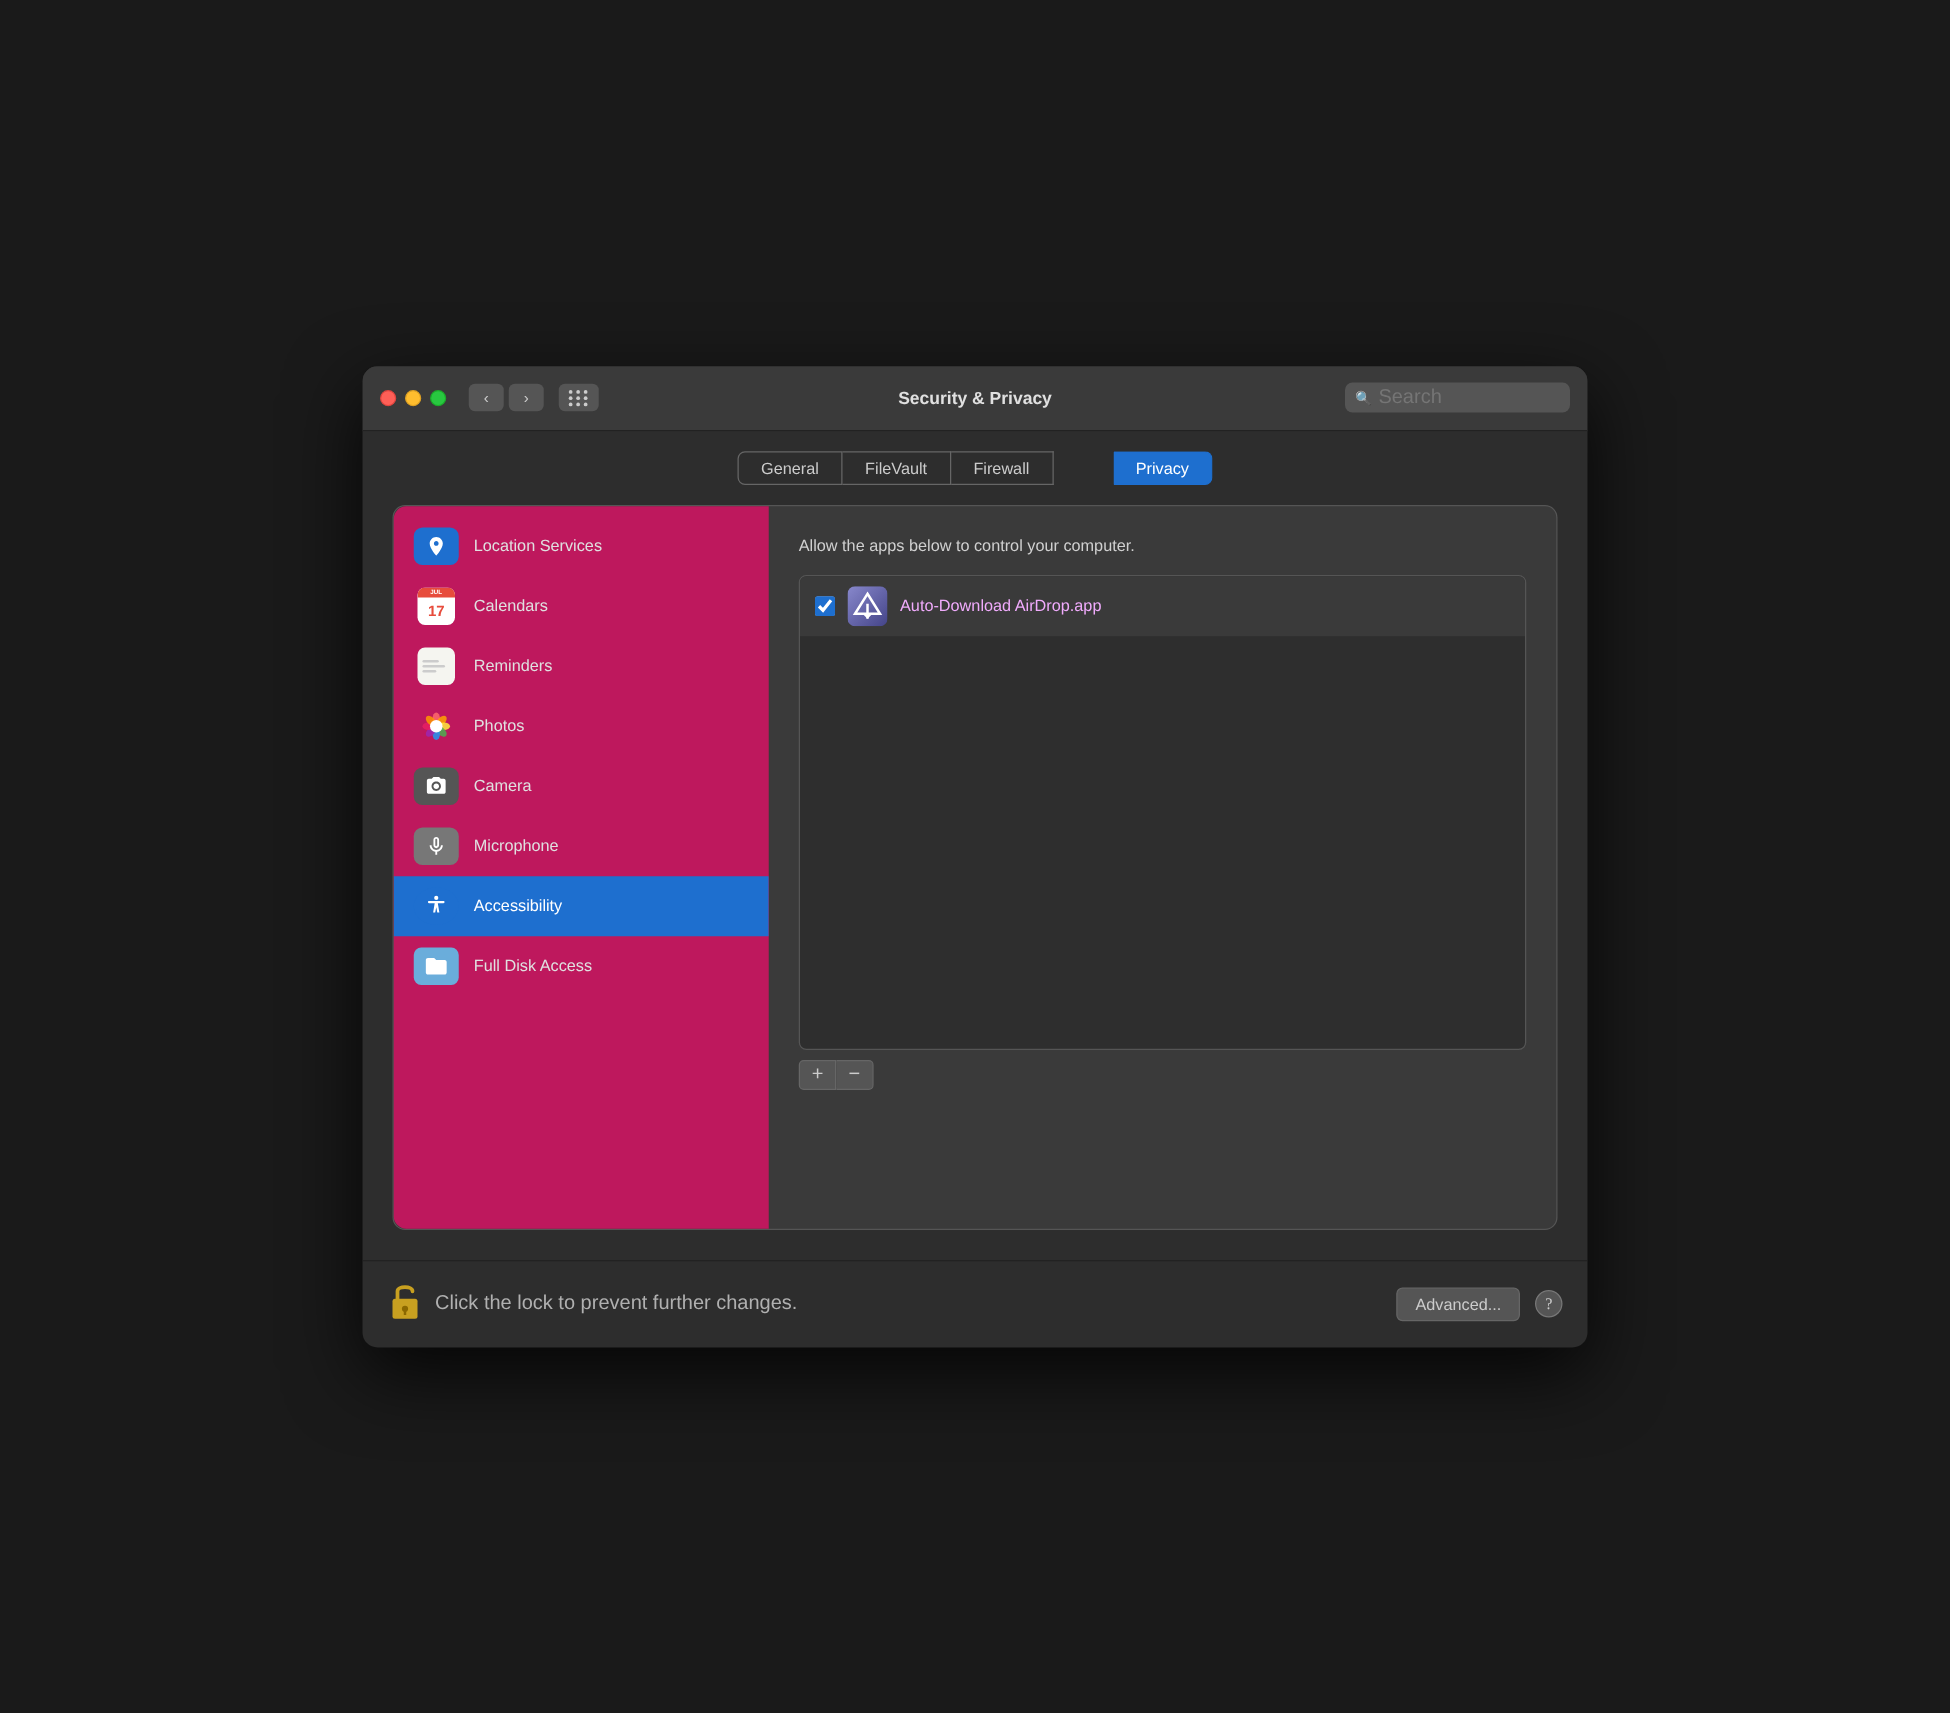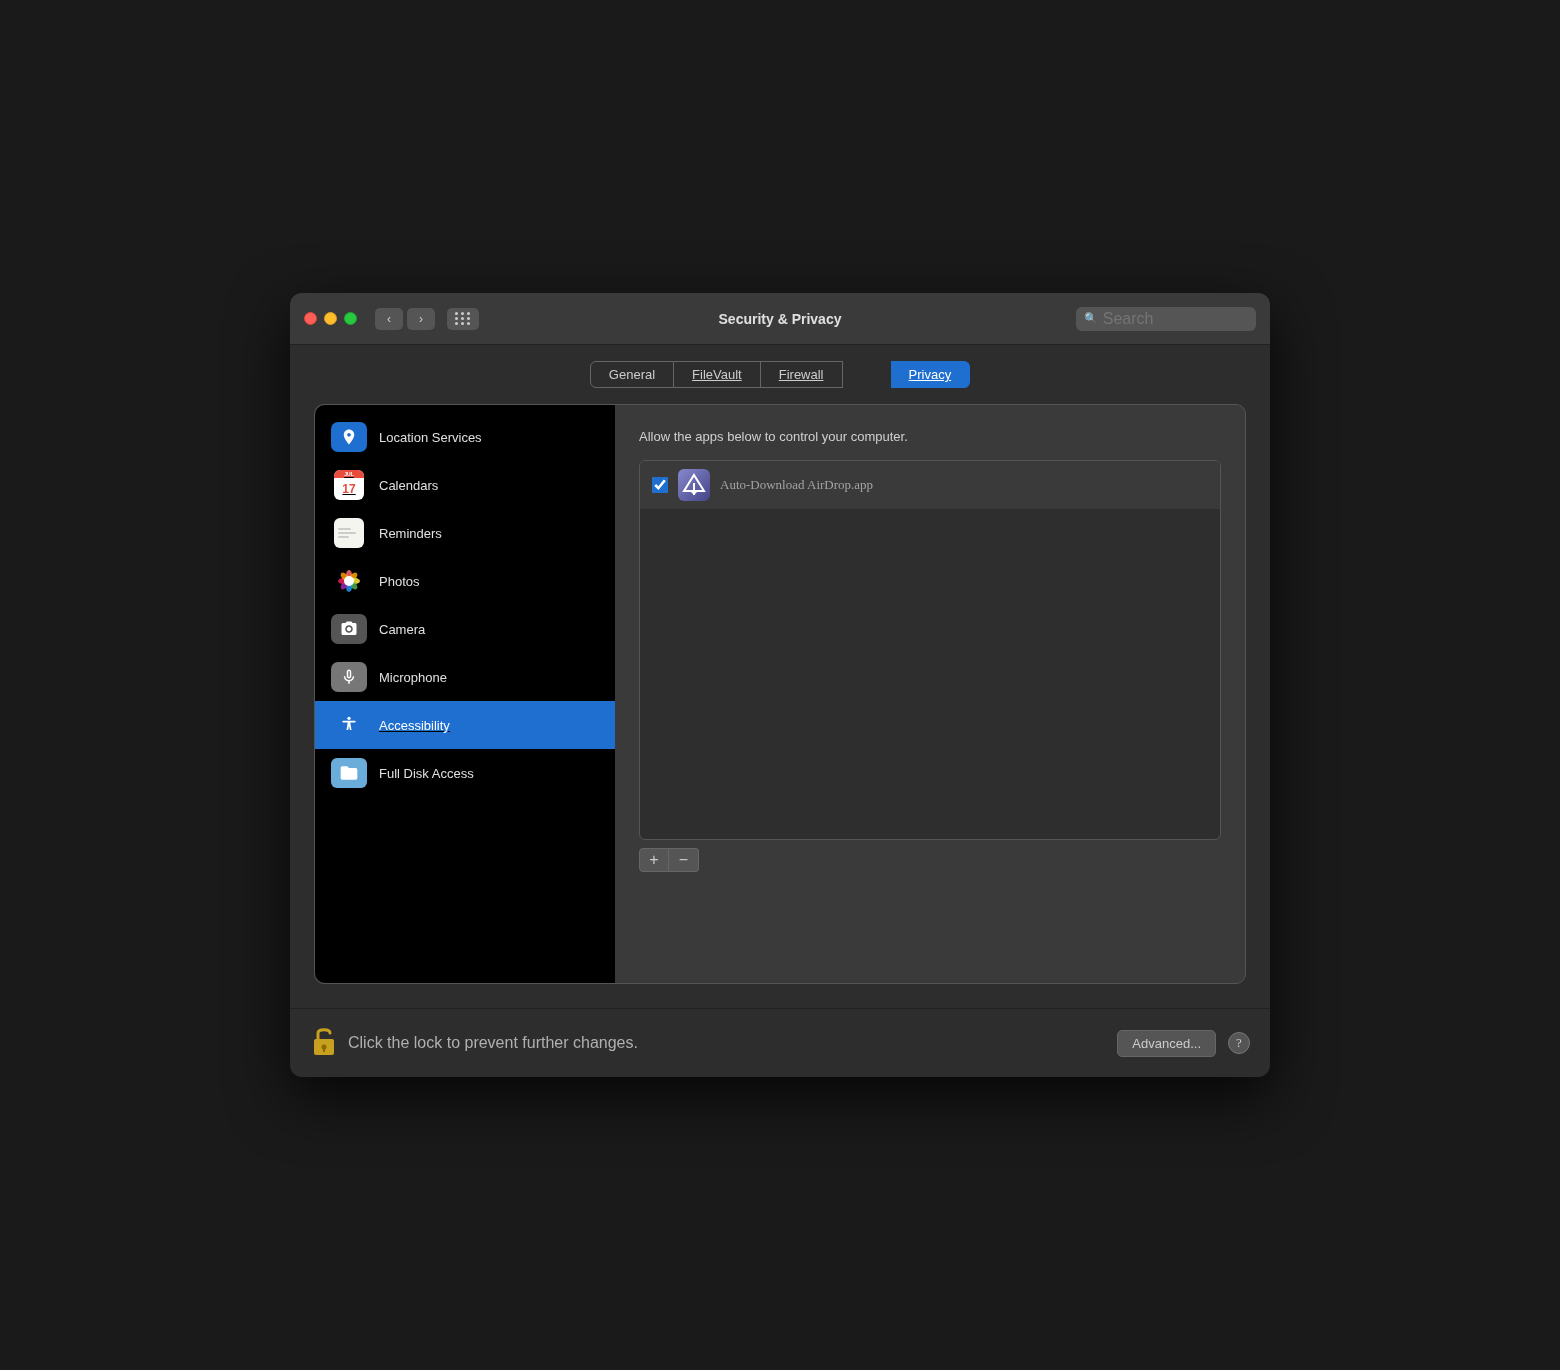--- a/index.html
+++ b/index.html
@@ -128,42 +128,41 @@
       padding: 5px 18px;
       font-size: 13px;
       color: #ccc;
       background: transparent;
       border: 1px solid #666;
       cursor: pointer;
       font-family: inherit;
     }
     .tab:first-child { border-radius: 6px 0 0 6px; }
     .tab:last-child { border-radius: 0 6px 6px 0; }
-    .tab:not(:first-child) { border-left: none; text-decoration: underline; }
+    .tab:not(:first-child) { border-left: none; }
     .tab.active {
       background: #1e6fcf;
       border-color: #1e6fcf;
       color: #fff;
       margin-left: 48px;
     }
     .main-panel {
       background: #3a3a3a;
       border-radius: 10px;
       border: 1px solid #555;
       display: flex;
       min-height: 580px;
     }
     .sidebar {
       width: 300px;
-      background: #000000;
+      background: #be185d;
       border-radius: 10px 0 0 10px;
       padding: 8px 0;
       overflow-y: auto;
       flex-shrink: 0;
-      text-decoration: underline;
     }
     .sidebar-item {
       display: flex;
       align-items: center;
       padding: 9px 16px;
       gap: 12px;
       cursor: pointer;
       color: #e0e0e0;
       font-size: 13px;
     }
@@ -224,23 +223,22 @@
     }
     .app-icon-placeholder {
       width: 32px;
       height: 32px;
       display: flex;
       align-items: center;
       justify-content: center;
       flex-shrink: 0;
     }
     .app-name {
-      color: #a3a3a3;
+      color: #f0abfc;
       font-size: 13px;
-      font-family: Liberation Serif, serif;
     }
     .list-actions {
       display: flex;
       gap: 0;
       margin-top: 8px;
     }
     .list-btn {
       background: #555;
       border: 1px solid #666;
       color: #ccc;

